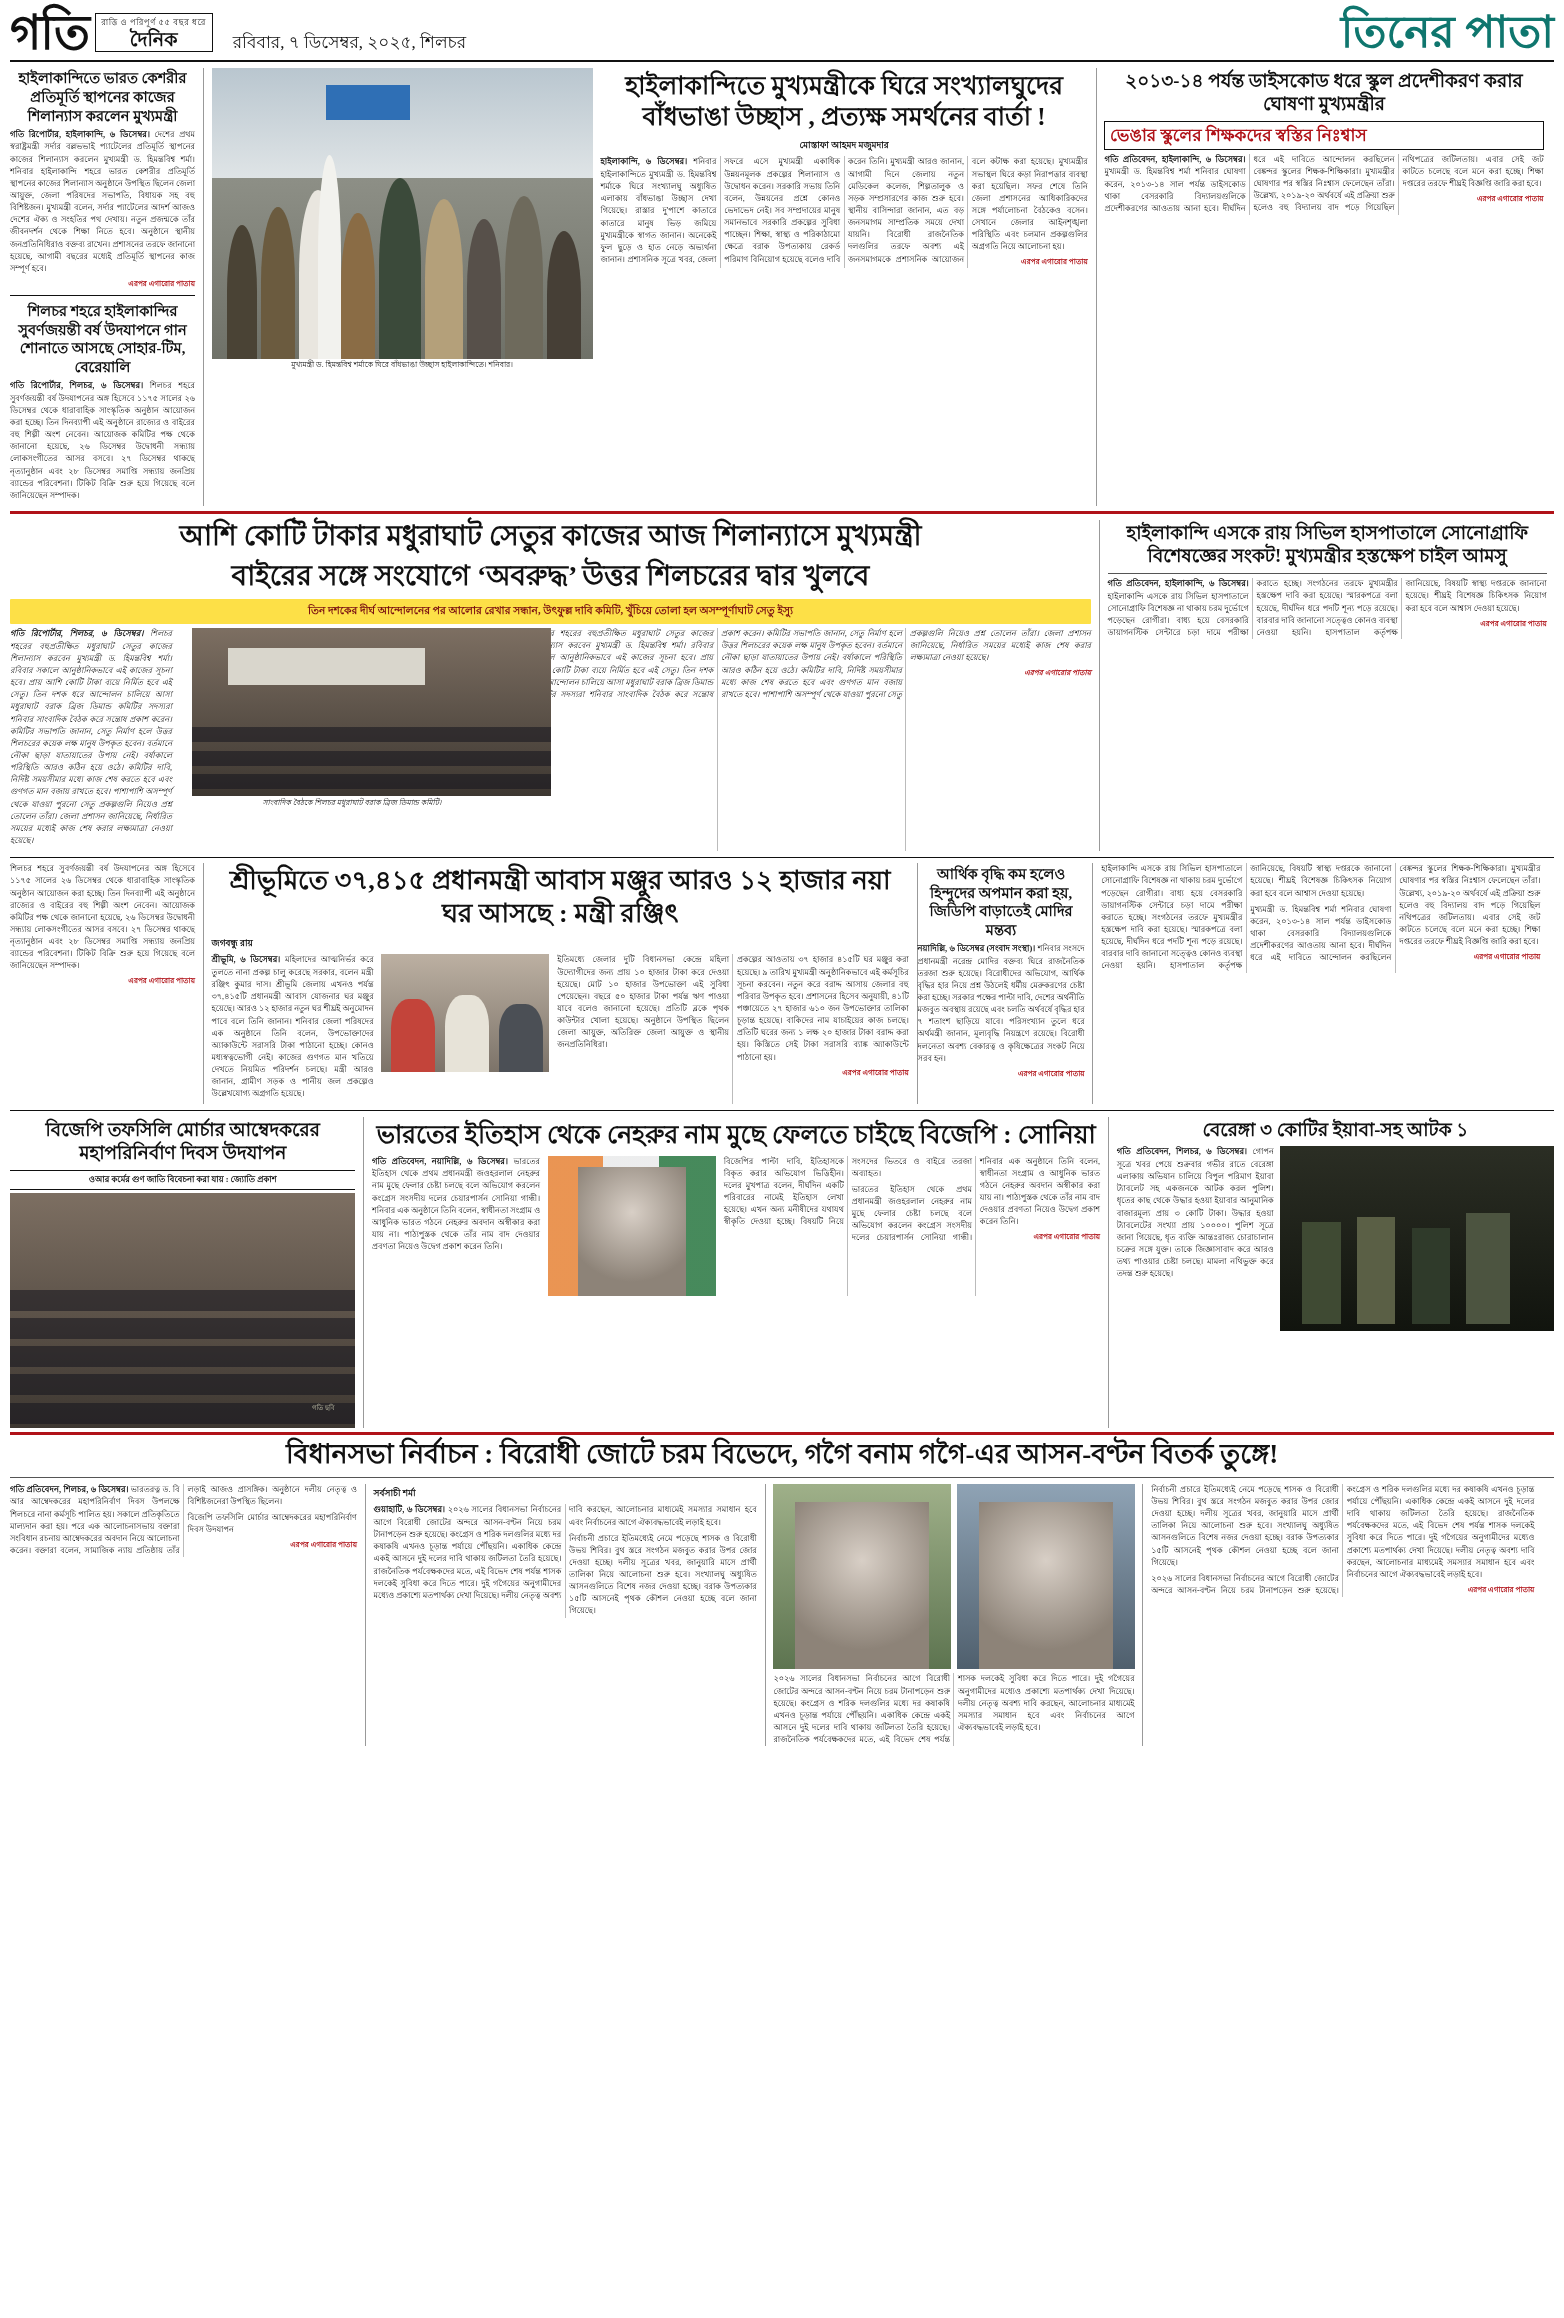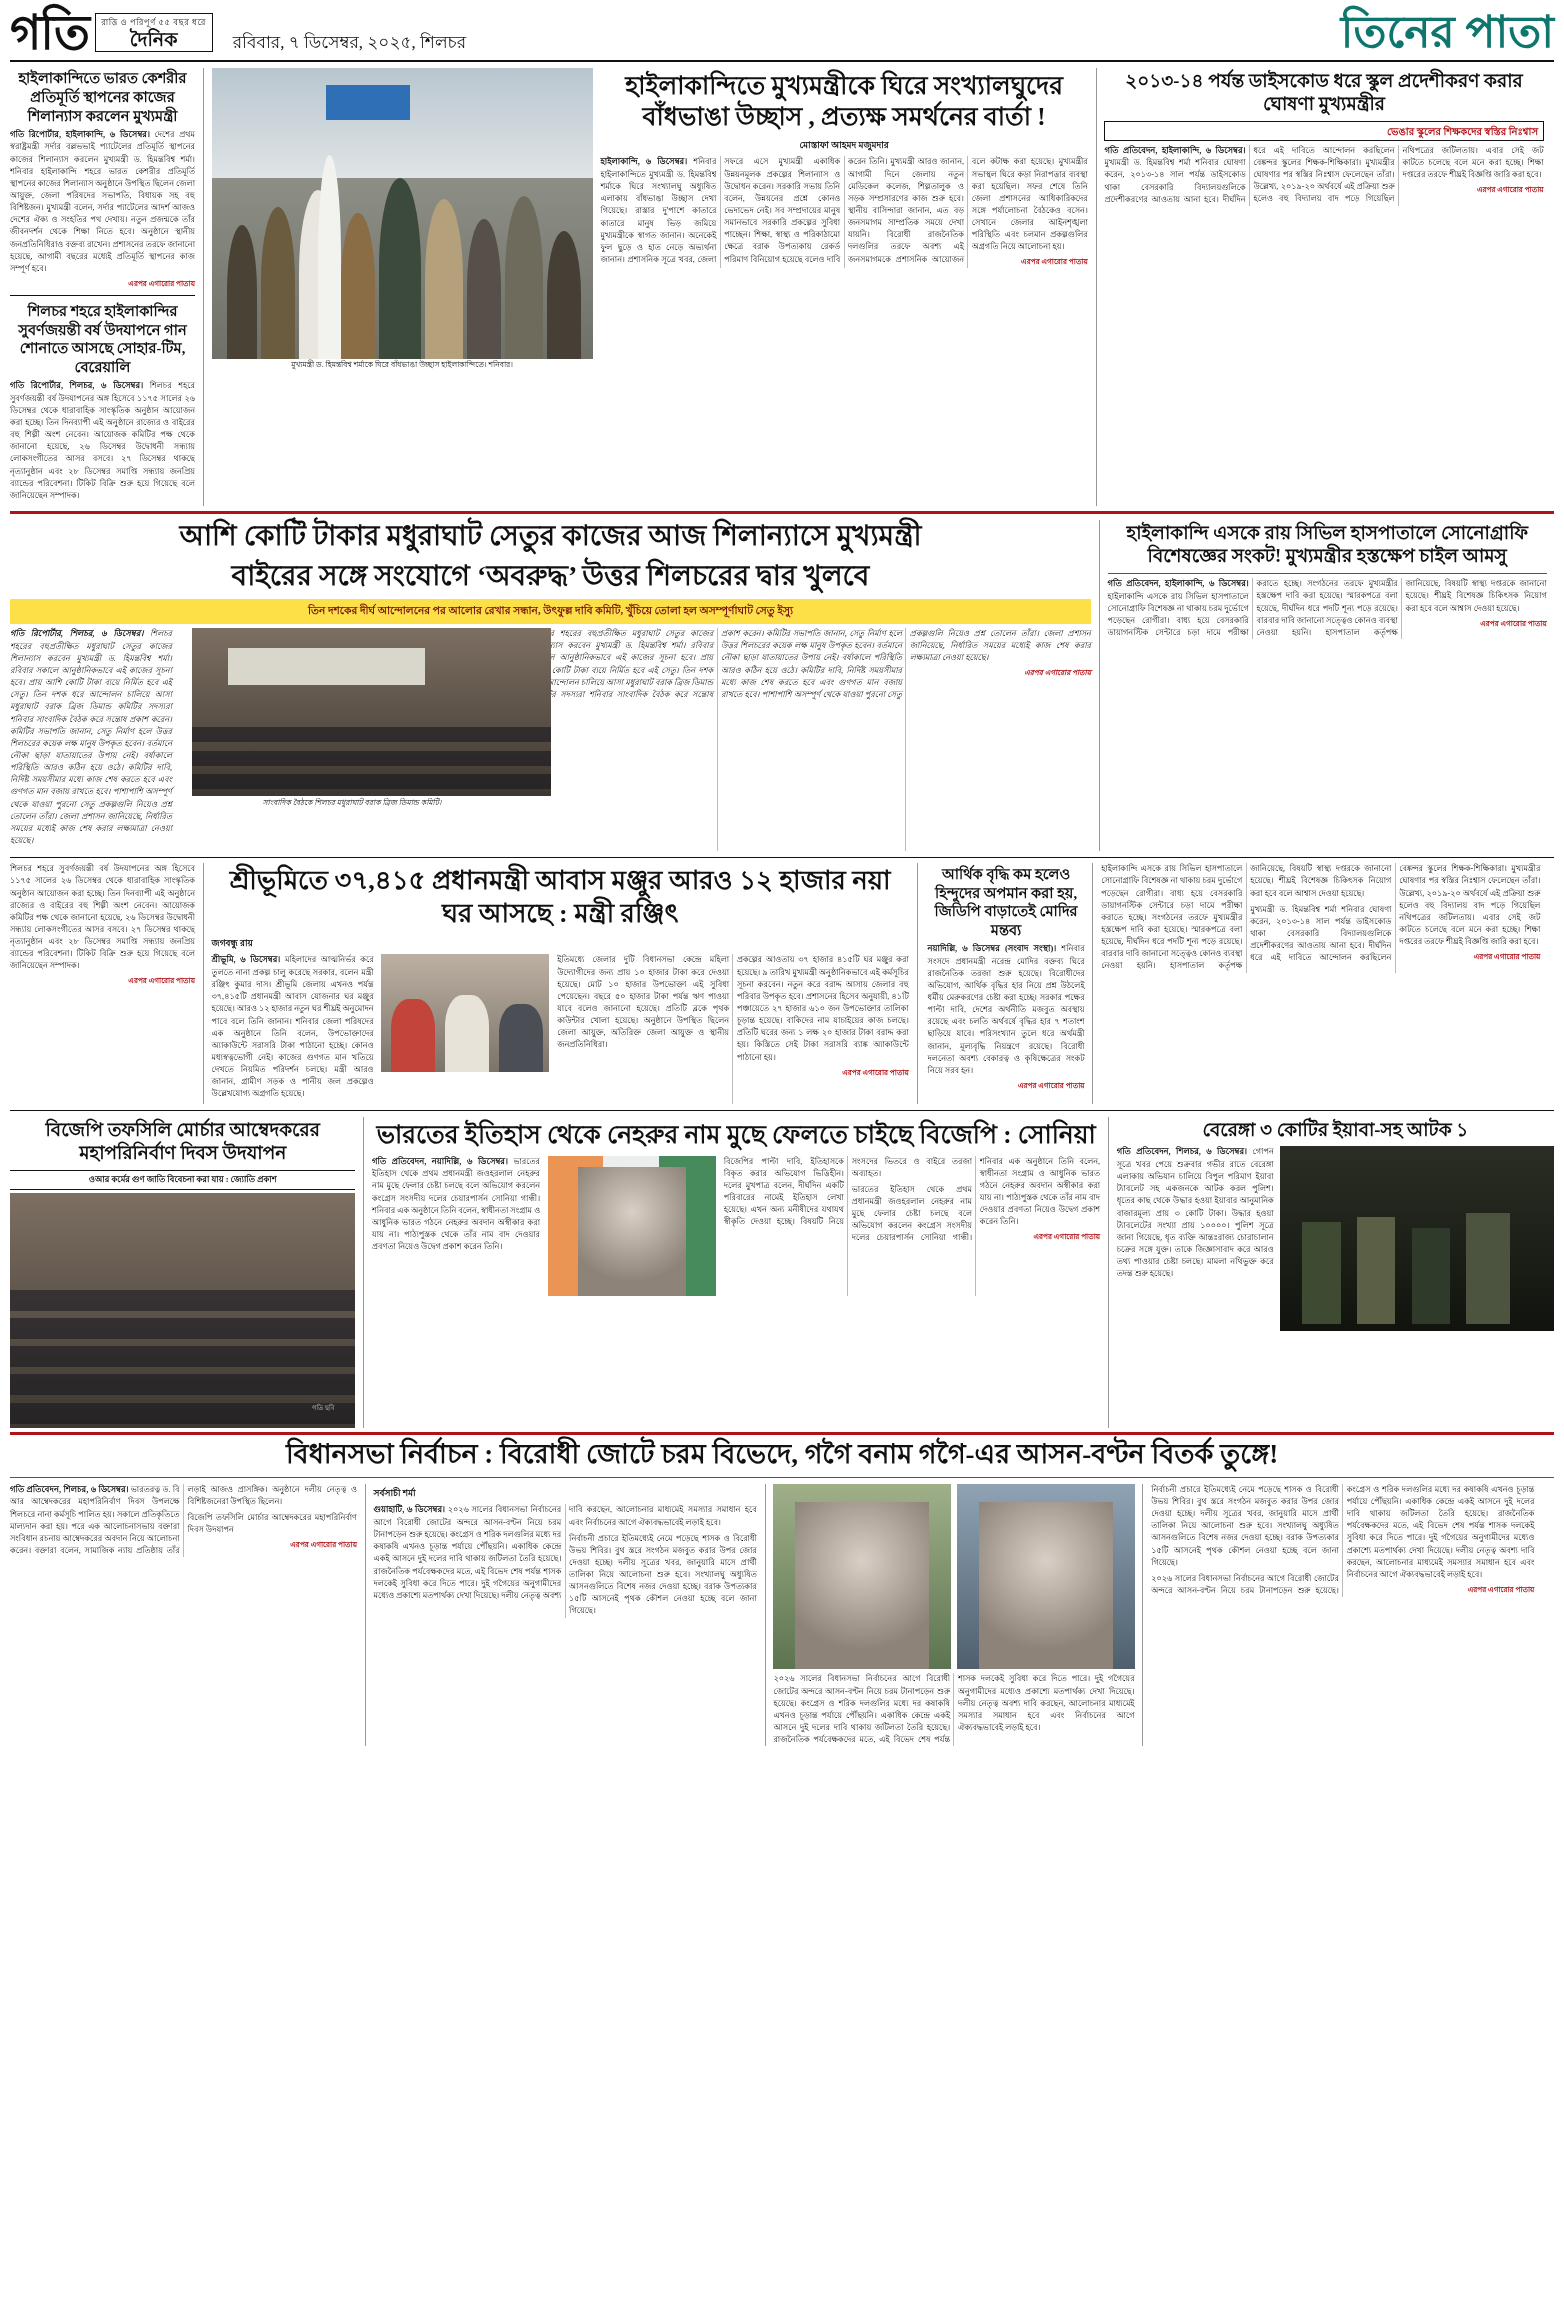--- a/index.html
+++ b/index.html
@@ -54,21 +54,21 @@
 
   
   .photo{position:relative;background:#cdd2d6;overflow:hidden;}
   .cap{font-size:7.6px;text-align:center;margin-top:1.7px;line-height:1.3;}
   .ribbon{
     background:#fde047;color:#7a0f12;font-weight:700;font-size:10.6px;text-align:center;
     padding:3.9px 3.4px;margin:4.5px 0;border-radius:1.1px;
   }
   .redline{background:#b01218;height:2.8px;margin:3.4px 0;}
   .boxhead{border:1.1px solid #111;padding:2.8px 4.5px;margin:3.4px 0;}
-  .subhead-red{color:#b01218;font-weight:700;font-size:10px;text-align:right;line-height:1.3;}
+  .subhead-red{color:#b01218;font-weight:700;font-size:17px;text-align:left;line-height:1.3;}
   .small-kicker{font-size:8.4px;font-weight:700;text-align:center;border-top:1.1px solid #111;border-bottom:1.1px solid #111;padding:2.2px 0;margin:3.4px 0;}
 
   
   .ph-sky{position:absolute;left:0;right:0;top:0;height:38%;background:linear-gradient(#b9c6cf,#dfe4e6);}
   .ph-ground{position:absolute;left:0;right:0;bottom:0;height:62%;background:linear-gradient(#8d8f86,#6f7168);}
   .crowd i{position:absolute;bottom:0;border-radius:50% 50% 0 0;}
   .hall{position:absolute;inset:0;background:linear-gradient(#7d6f62,#3d3731);}
   .seatrow{position:absolute;left:0;right:0;height:9%;background:rgba(20,20,30,.55);}
   .portrait{position:absolute;inset:0;background:radial-gradient(circle at 50% 35%,#d8cfc6,#8d8378 70%);}
   .night{position:absolute;inset:0;background:linear-gradient(#2b2e24,#11140e);}
@@ -222,21 +222,21 @@
           </div>
         </div>
         <div class="body cols2" style="flex:1;">
           <p>ইতিমধ্যে জেলার দুটি বিধানসভা কেন্দ্রে মহিলা উদ্যোগীদের জন্য প্রায় ১০ হাজার টাকা করে দেওয়া হয়েছে। মোট ১০ হাজার উপভোক্তা এই সুবিধা পেয়েছেন। বছরে ৫০ হাজার টাকা পর্যন্ত ঋণ পাওয়া যাবে বলেও জানানো হয়েছে। প্রতিটি ব্লকে পৃথক কাউন্টার খোলা হয়েছে। অনুষ্ঠানে উপস্থিত ছিলেন জেলা আয়ুক্ত, অতিরিক্ত জেলা আয়ুক্ত ও স্থানীয় জনপ্রতিনিধিরা।</p>
           <p>প্রকল্পের আওতায় ৩৭ হাজার ৪১৫টি ঘর মঞ্জুর করা হয়েছে। ৯ তারিখ মুখ্যমন্ত্রী অনুষ্ঠানিকভাবে এই কর্মসূচির সূচনা করবেন। নতুন করে বরাদ্দ আসায় জেলার বহু পরিবার উপকৃত হবে। প্রশাসনের হিসেব অনুযায়ী, ৪১টি পঞ্চায়েতে ২৭ হাজার ৬১০ জন উপভোক্তার তালিকা চূড়ান্ত হয়েছে। বাকিদের নাম যাচাইয়ের কাজ চলছে। প্রতিটি ঘরের জন্য ১ লক্ষ ২০ হাজার টাকা বরাদ্দ করা হয়। কিস্তিতে সেই টাকা সরাসরি ব্যাঙ্ক অ্যাকাউন্টে পাঠানো হয়।</p>
           <span class="cont">এরপর এগারোর পাতায়</span>
         </div>
       </div>
     </div>
 
-    <div class="col vr" style="width:168px;padding-left:10px;">
+    <div class="col vr" style="width:168px;padding-left:0;">
       <h3 class="head">আর্থিক বৃদ্ধি কম হলেও হিন্দুদের অপমান করা হয়, জিডিপি বাড়াতেই মোদির মন্তব্য</h3>
       <div class="body">
         <p><span class="lead">নয়াদিল্লি, ৬ ডিসেম্বর (সংবাদ সংস্থা)।</span>
            <span>শনিবার সংসদে প্রধানমন্ত্রী নরেন্দ্র মোদির বক্তব্য ঘিরে রাজনৈতিক তরজা শুরু হয়েছে। বিরোধীদের অভিযোগ, আর্থিক বৃদ্ধির হার নিয়ে প্রশ্ন উঠলেই ধর্মীয় মেরুকরণের চেষ্টা করা হচ্ছে। সরকার পক্ষের পাল্টা দাবি, দেশের অর্থনীতি মজবুত অবস্থায় রয়েছে এবং চলতি অর্থবর্ষে বৃদ্ধির হার ৭ শতাংশ ছাড়িয়ে যাবে। পরিসংখ্যান তুলে ধরে অর্থমন্ত্রী জানান, মূল্যবৃদ্ধি নিয়ন্ত্রণে রয়েছে। বিরোধী দলনেতা অবশ্য বেকারত্ব ও কৃষিক্ষেত্রের সংকট নিয়ে সরব হন।</span></p>
         <span class="cont">এরপর এগারোর পাতায়</span>
       </div>
     </div>
 
     <div class="col vr" style="width:448px;padding-left:7.8px;">
       <div class="body cols3">

